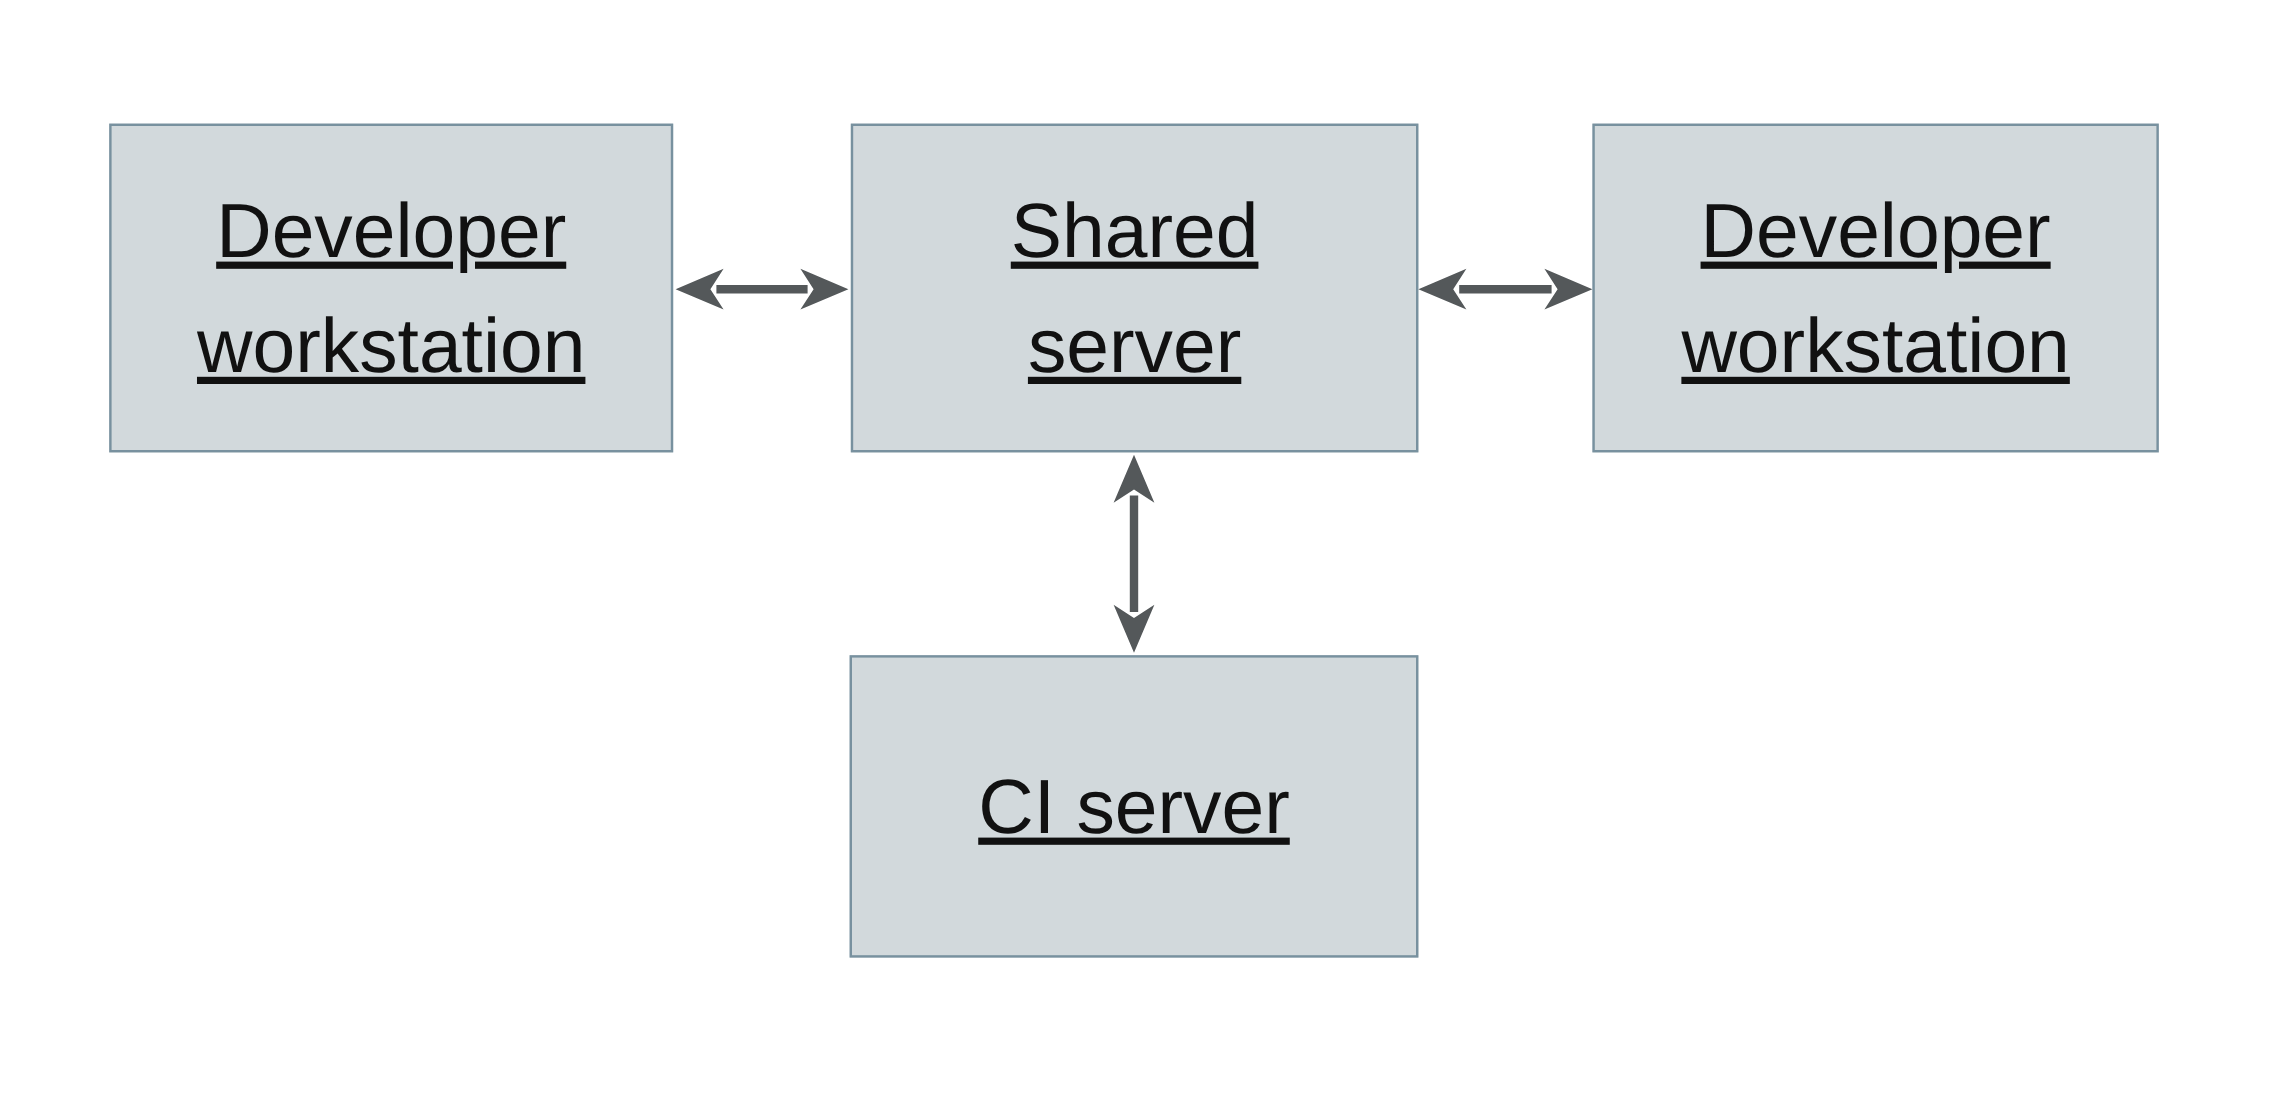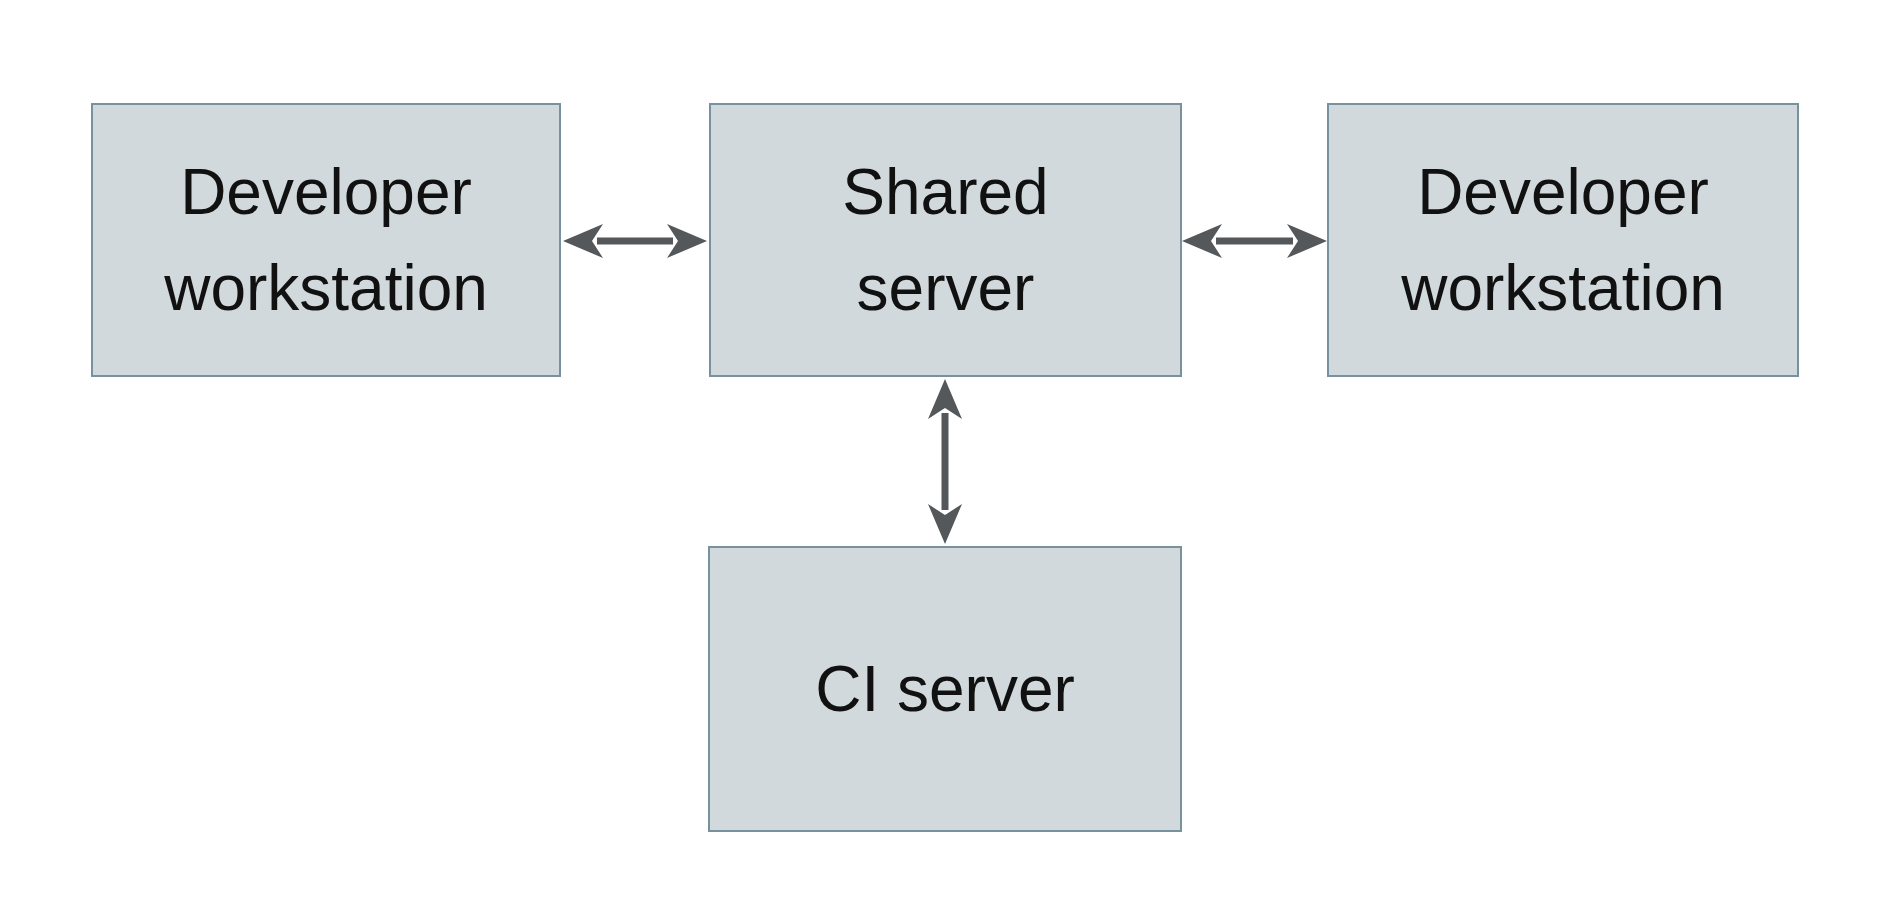--- a/index.html
+++ b/index.html
@@ -24,25 +24,26 @@
     align-items: center;
     justify-content: center;
     text-align: center;
   }
   .node-label {
     font-size: 64px;
     line-height: 96px;
     color: var(--text, #111111);
     white-space: pre-line;
     letter-spacing: 0px;
+    text-decoration: underline;
   }
   #node-dev-left   { left: 91px;   top: 103px; width: 470px; height: 274px; }
   #node-cache      { left: 709px;  top: 103px; width: 473px; height: 274px; }
   #node-dev-right  { left: 1327px; top: 103px; width: 472px; height: 274px; }
-  #node-ci         { left: 708px;  top: 546px; width: 474px; height: 286px; }
+  #node-ci         { left: 708px;  top: 546px; width: 474px; height: 252px; }
 
   .arrow { position: absolute; }
   .arrow line { stroke: var(--arrow, #54585a); stroke-width: 7; }
   .arrow path { fill: var(--arrow, #54585a); }
   #arrow-left-cache  { left: 561px;  top: 209px; }
   #arrow-cache-right { left: 1180px; top: 209px; }
   #arrow-cache-ci    { left: 913px;  top: 377px; }
 </style>
 </head>
 <body>

